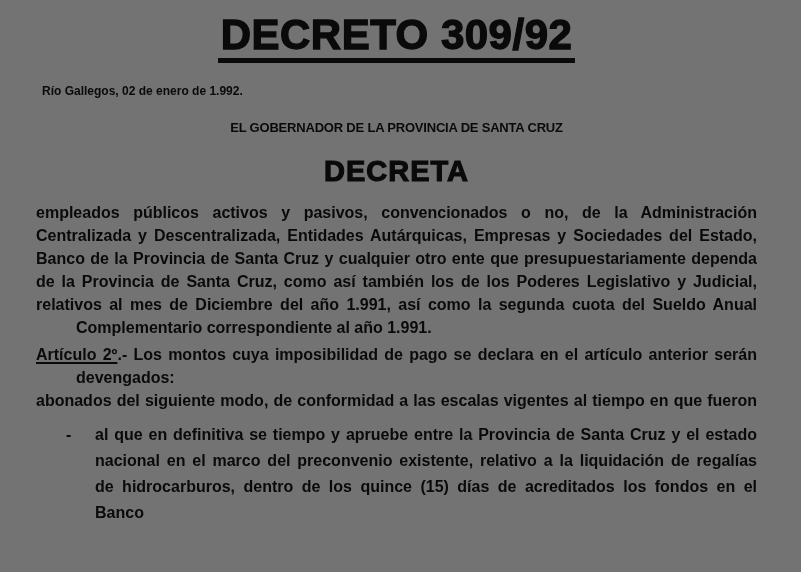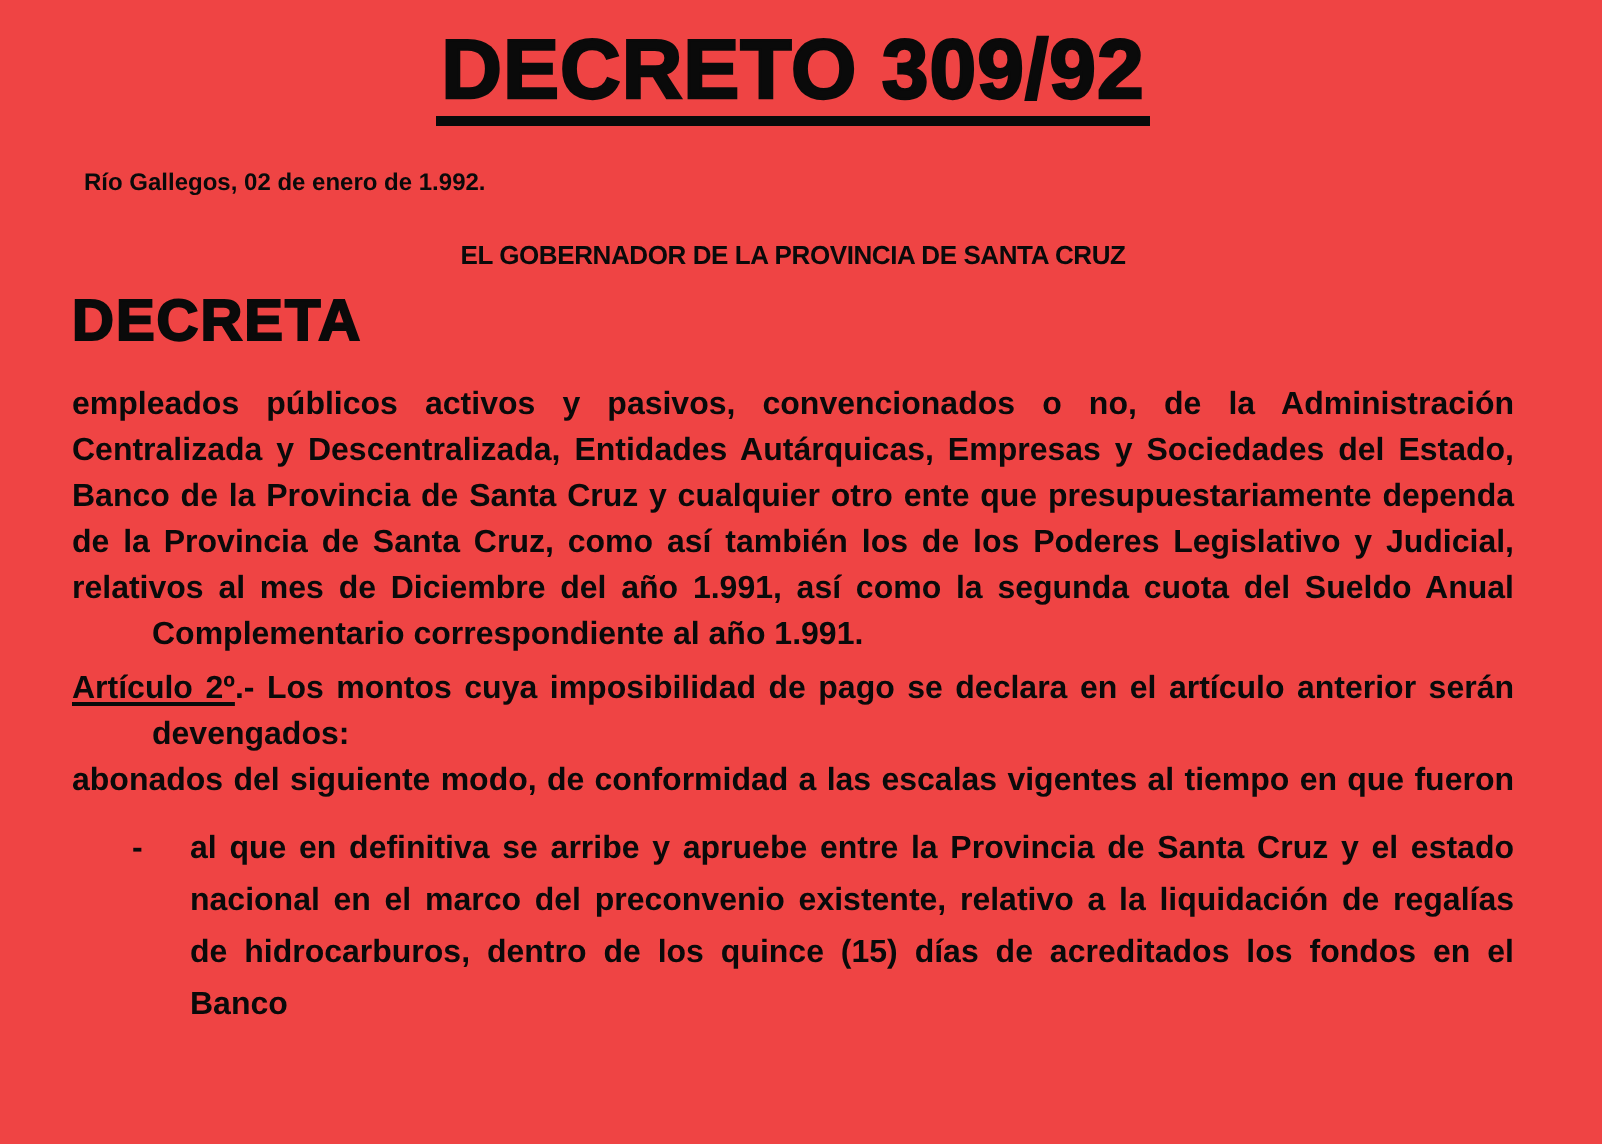--- a/index.html
+++ b/index.html
@@ -3,21 +3,21 @@
 <meta charset="utf-8">
 <title>Decreto 309/92</title>
 <style>
   html, body { margin: 0; padding: 0; background: #ffffff; }
 
   .page {
     position: relative;
     width: 801px;
     height: 572px;
     box-sizing: border-box;
-    background: #ef4444;
+    background: #737373;
     color: #0a0a0a;
     font-family: "Liberation Sans", "DejaVu Sans", sans-serif;
     font-weight: bold;
     padding: 12px 44px 0 36px;
     overflow: hidden;
   }
 
   
   .title-wrap { text-align: center; margin: 0; }
   .doc-title {
@@ -42,21 +42,22 @@
   .authority {
     margin-top: 17px;
     text-align: center;
     font-size: 13px;
     line-height: 21px;
     letter-spacing: -0.2px;
   }
 
   
   .enacting {
-    margin-top: 8px;
+    margin-top: 18px;
+    text-align: center;
     font-size: 29px;
     line-height: 30px;
     letter-spacing: 1px;
     -webkit-text-stroke: 1.1px #0a0a0a;
   }
 
   
   .para { font-size: 16px; line-height: 23px; }
   .para-1 { margin-top: 15px; }
   .para-2 { margin-top: 4px; }
@@ -108,19 +109,19 @@
 
   <div class="para para-2">
       <div class="line"><span class="ul">Artículo 2º</span>.- Los montos cuya imposibilidad de pago se declara en el artículo anterior serán</div>
       <div class="line last">devengados:</div>
       <div class="line">abonados del siguiente modo, de conformidad a las escalas vigentes al tiempo en que fueron</div>
     </div>
 
   <div class="bullet">
     <span class="marker">-</span>
     <span class="bullet-text">
-        <div class="line">al que en definitiva se arribe y apruebe entre la Provincia de Santa Cruz y el estado</div>
+        <div class="line">al que en definitiva se tiempo y apruebe entre la Provincia de Santa Cruz y el estado</div>
         <div class="line">nacional en el marco del preconvenio existente, relativo a la liquidación de regalías</div>
         <div class="line">de hidrocarburos, dentro de los quince (15) días de acreditados los fondos en el Banco</div>
       </span>
   </div>
 
 </div>
 
 </body></html>

